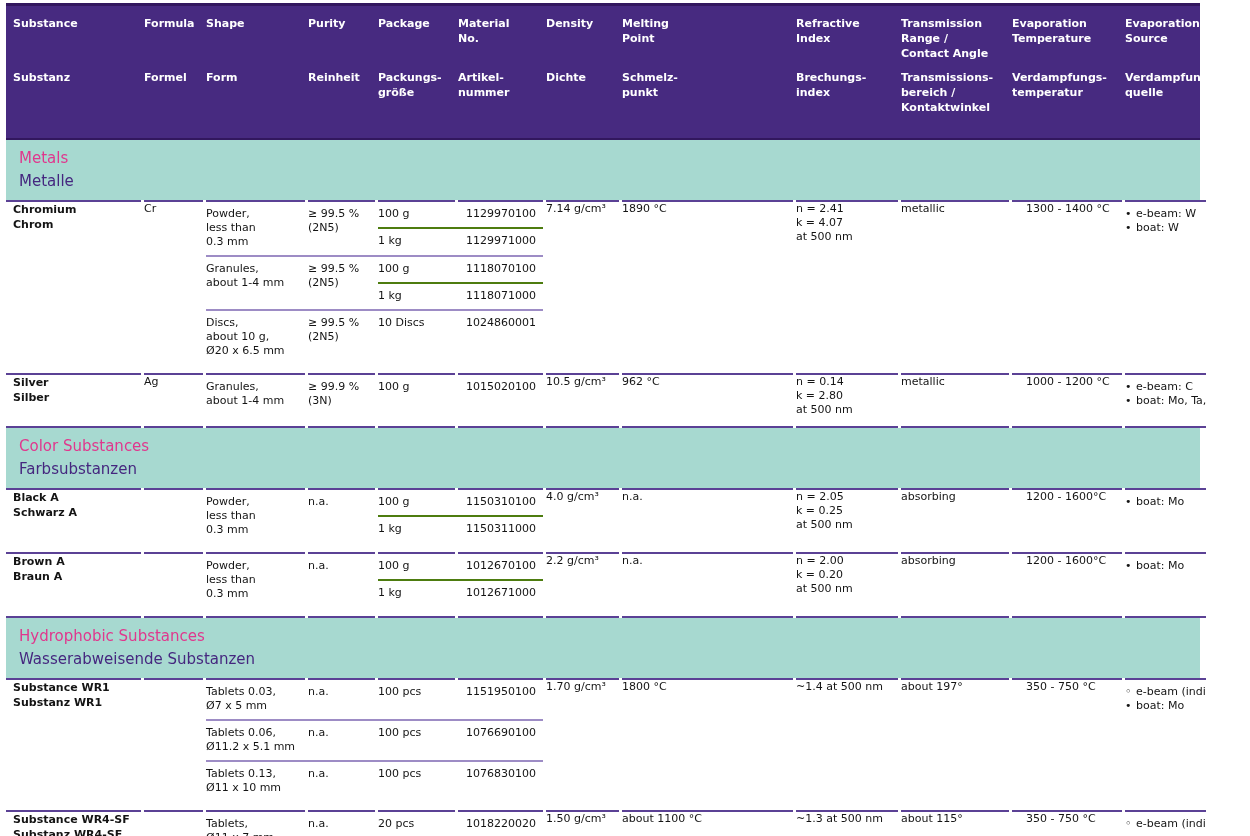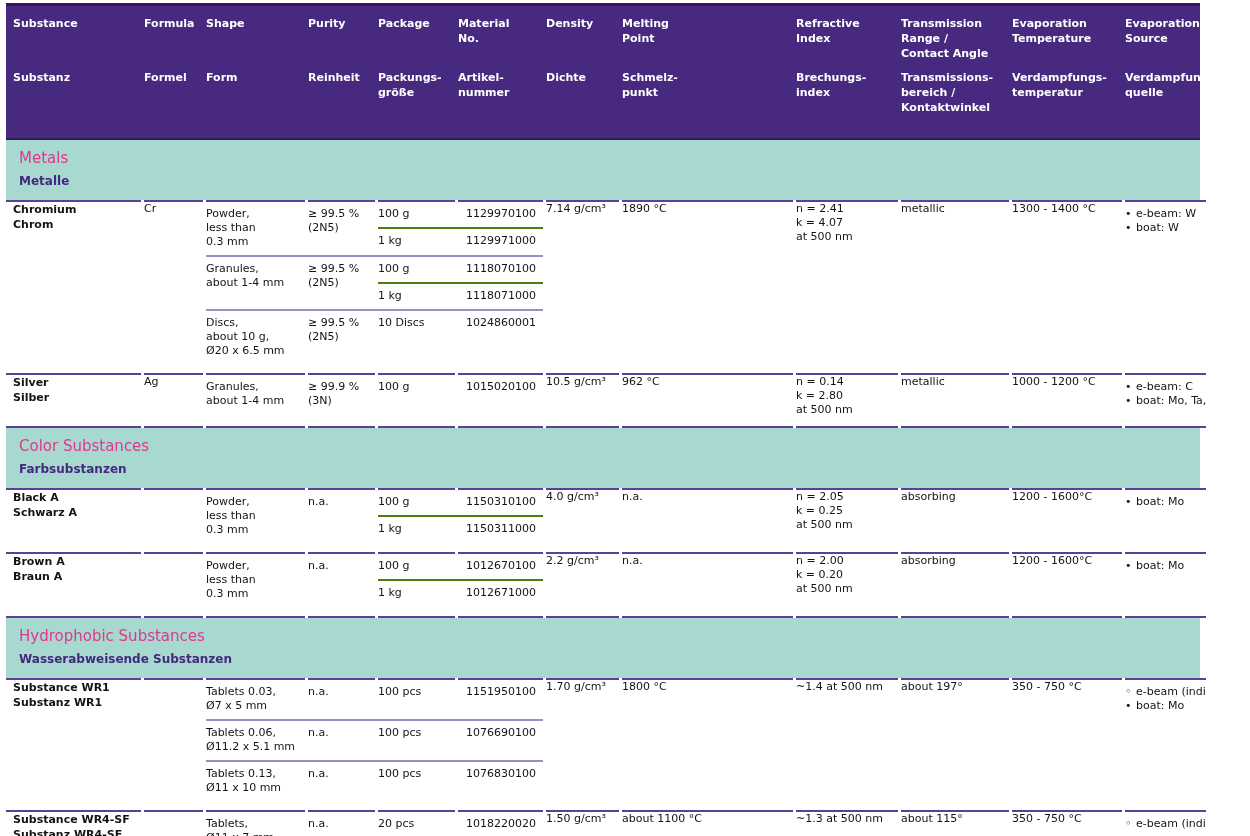--- a/index.html
+++ b/index.html
@@ -15,37 +15,37 @@
 
   
   .thead { background:#472a80; border-top:3px solid #32175e; border-bottom:2px solid #32175e; color:#ffffff; font-weight:bold; }
   .hgrid-en { padding-top:10px; height:54px; }
   .hgrid-de { height:68px; }
   .hcell { white-space:pre-line; padding-right:4px; line-height:15px; }
 
   
   .band { background:#a7d9d0; height:60px; box-sizing:border-box; padding:7px 0 0 13px; }
   .band-en { font-size:15px; line-height:23px; color:#e0378d; }
-  .band-de { font-size:12px; line-height:23px; color:#45277f;font-weight:bold; }
+  .band-de { font-size:15px; line-height:23px; color:#45277f; }
 
   
   .rule > span { border-top:2px solid #5b4195; height:0; display:block; }
   .rule > :first-child { padding-left:0; }
 
   
   .row { padding-bottom:9px; }
   .cell { padding-right:4px; white-space:pre-line; }
   .c-name { grid-column:1; font-weight:bold; line-height:15px; }
   .c-formula { grid-column:2; }
   .variants { grid-column:3 / span 4; }
   .c-density { grid-column:7; }
   .c-melting { grid-column:8; }
   .c-refr { grid-column:9; }
   .c-trans { grid-column:10; }
-  .c-evapt { grid-column:11; }
+  .c-evapt { grid-column:11;margin-left:14px; }
   .c-sources { grid-column:12; padding-top:5px; }
 
   .variant { display:grid; grid-template-columns:99px 67px 165px; column-gap:3px; }
   .variant + .variant { border-top:2px solid #9d8cc5; }
   .vcell { white-space:pre-line; padding-top:5px; padding-bottom:6px; padding-right:4px; }
   .pkgstack { display:flex; flex-direction:column; }
   .pkgline { display:grid; grid-template-columns:77px 85px; column-gap:11px; }
   .pkgline + .pkgline { border-top:2px solid #4d7c0f; }
 
   .srcline { line-height:14px; white-space:nowrap; }

